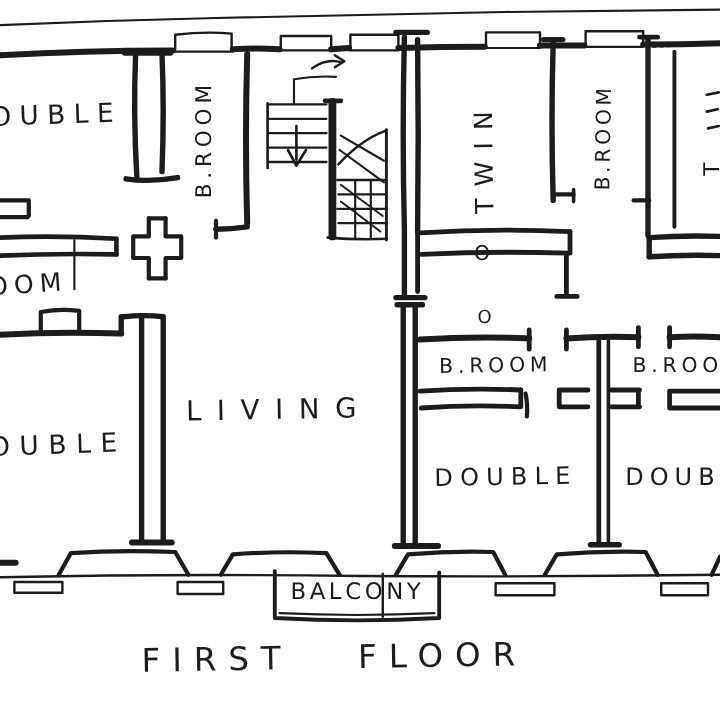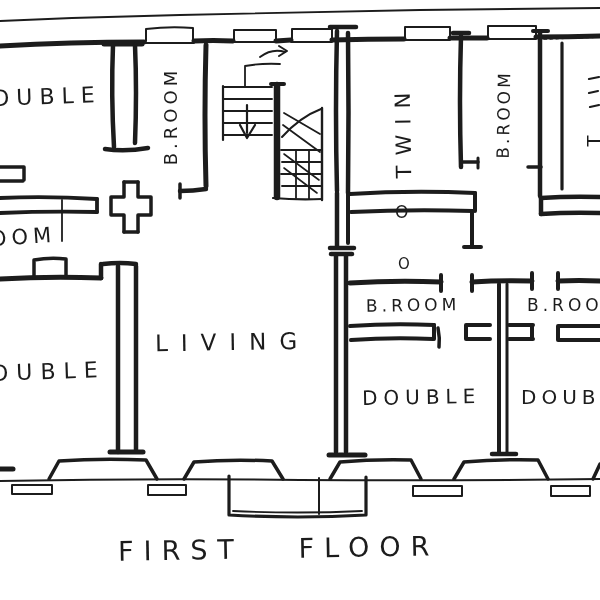--- a/index.html
+++ b/index.html
@@ -220,20 +220,21 @@
   <div class="lbl" style="left:-9px;top:361px;font-size:22px;letter-spacing:8px;transform:rotate(-2deg);">OUBLE</div>
 
   <div class="lbl" style="left:366px;top:297px;font-size:17px;letter-spacing:4px;transform:rotate(-1deg);">B.ROOM</div>
 
   <div class="lbl" style="left:527px;top:297px;font-size:17px;letter-spacing:4px;">B.ROO</div>
 
   <div class="lbl" style="left:362px;top:387px;font-size:20px;letter-spacing:6px;transform:rotate(-1deg);">DOUBLE</div>
 
   <div class="lbl" style="left:521px;top:387px;font-size:20px;letter-spacing:5px;">DOUBL</div>
 
+  <div class="lbl" style="left:242px;top:484px;font-size:19px;letter-spacing:3px;">BALCONY</div>
 
   <div class="lbl" style="left:395px;top:204px;font-size:17px;">O</div>
 
   <div class="lbl" style="left:398px;top:257px;font-size:15px;">O</div>
 
   <div class="lbl" style="left:118px;top:535px;font-size:27px;letter-spacing:10px;word-spacing:36px;transform:rotate(-1deg);">FIRST FLOOR</div>
 
 </div>
 
 </body></html>

